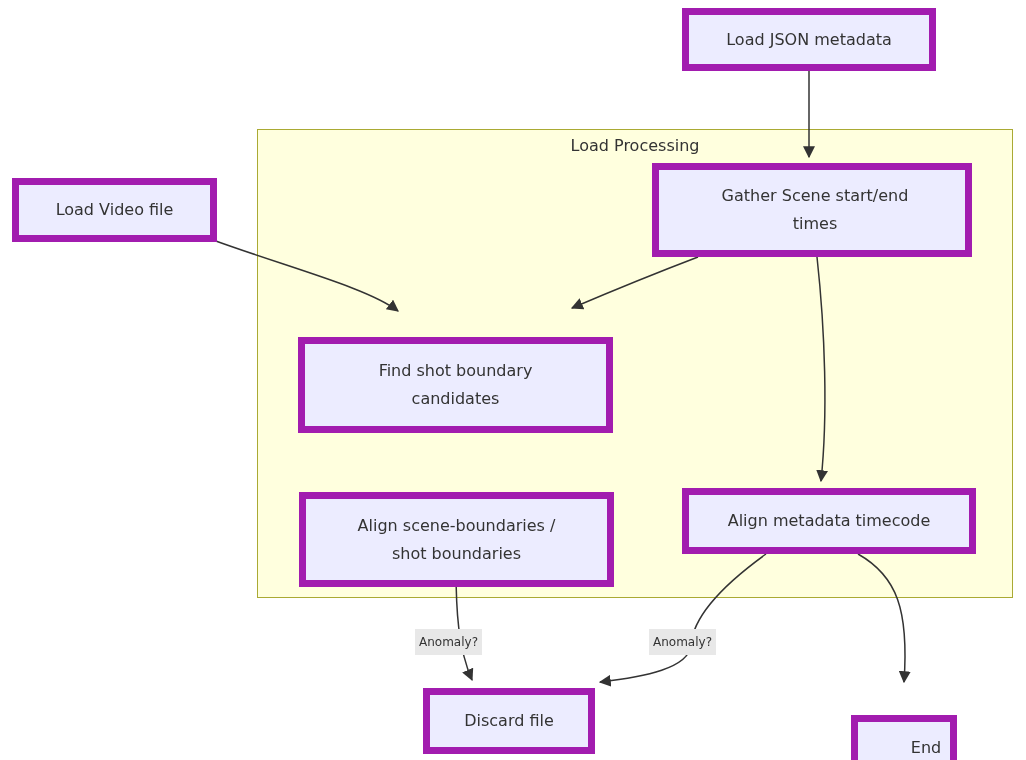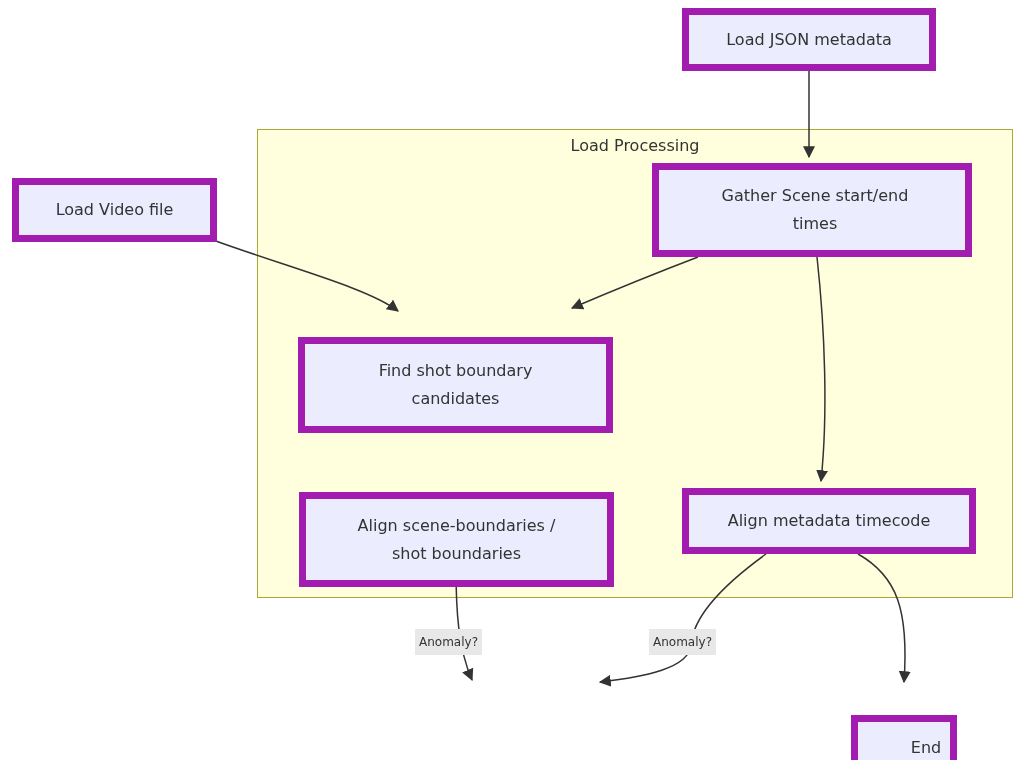--- a/index.html
+++ b/index.html
@@ -124,20 +124,23 @@
     <span class="node-label">Find shot boundary
 candidates</span>
   </div>
   <div class="node" id="node-align-scene">
     <span class="node-label">Align scene-boundaries /
 shot boundaries</span>
   </div>
   <div class="node" id="node-align-meta">
     <span class="node-label">Align metadata timecode</span>
   </div>
+  <div class="node" id="node-discard">
+    <span class="node-label">Discard file</span>
+  </div>
   <div class="node" id="node-end">
     <span class="node-label">End</span>
   </div>
 
   <div class="edge-label" id="edge-label-anomaly-left">Anomaly?</div>
   <div class="edge-label" id="edge-label-anomaly-right">Anomaly?</div>
 
 </div>
 
 </body></html>

